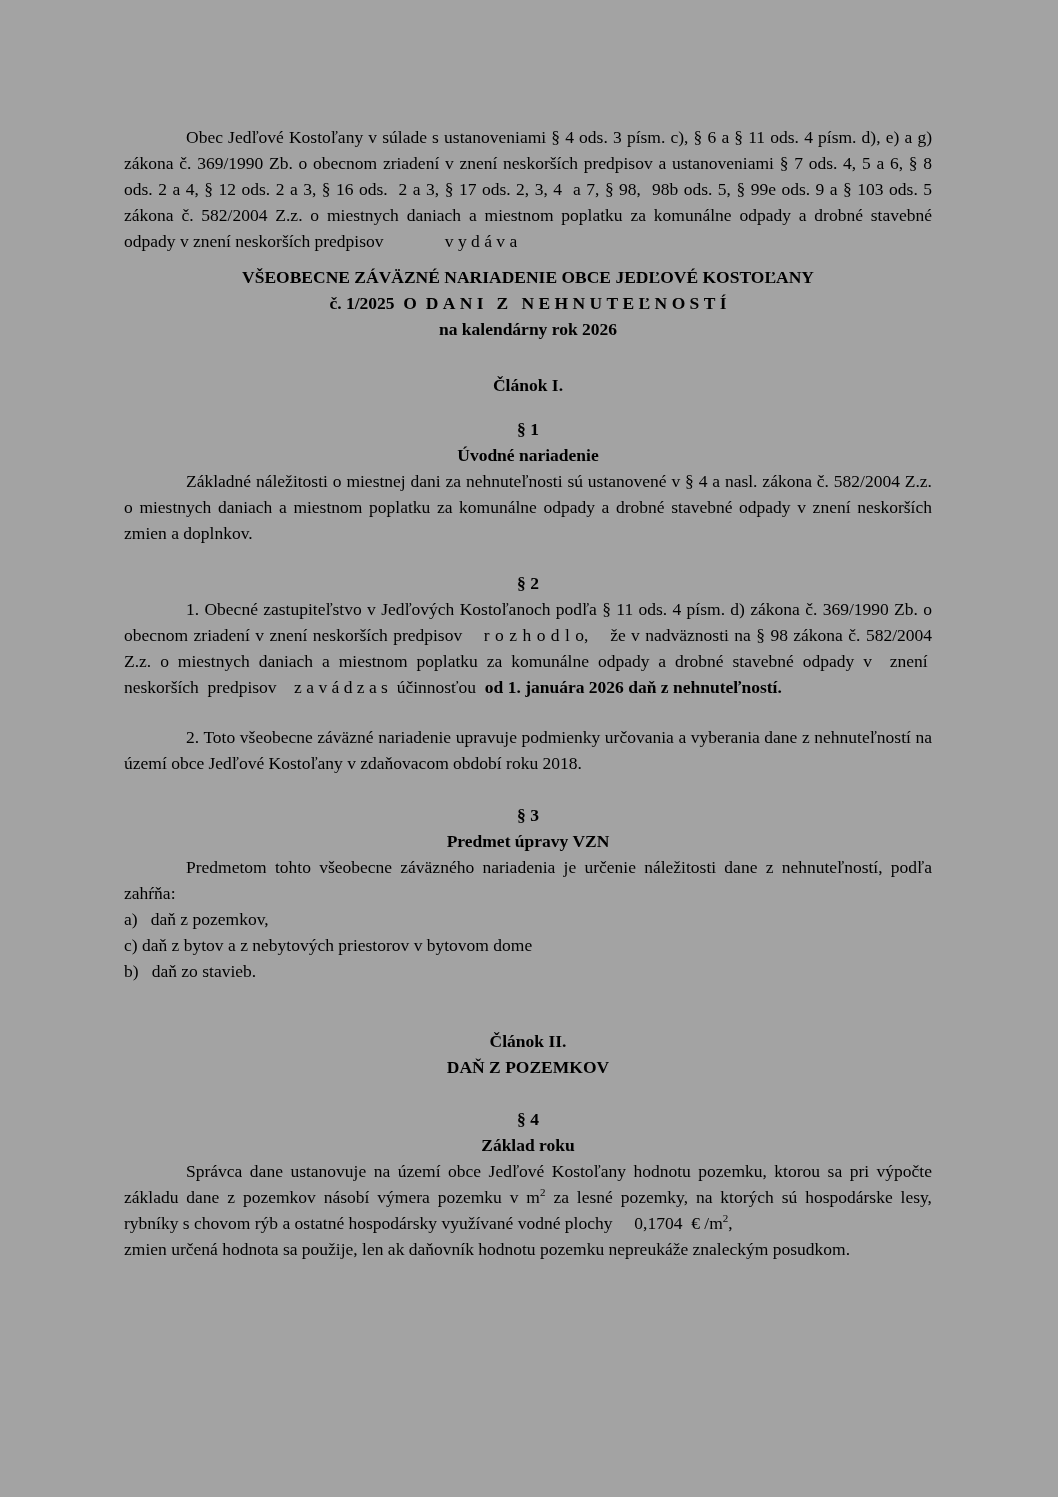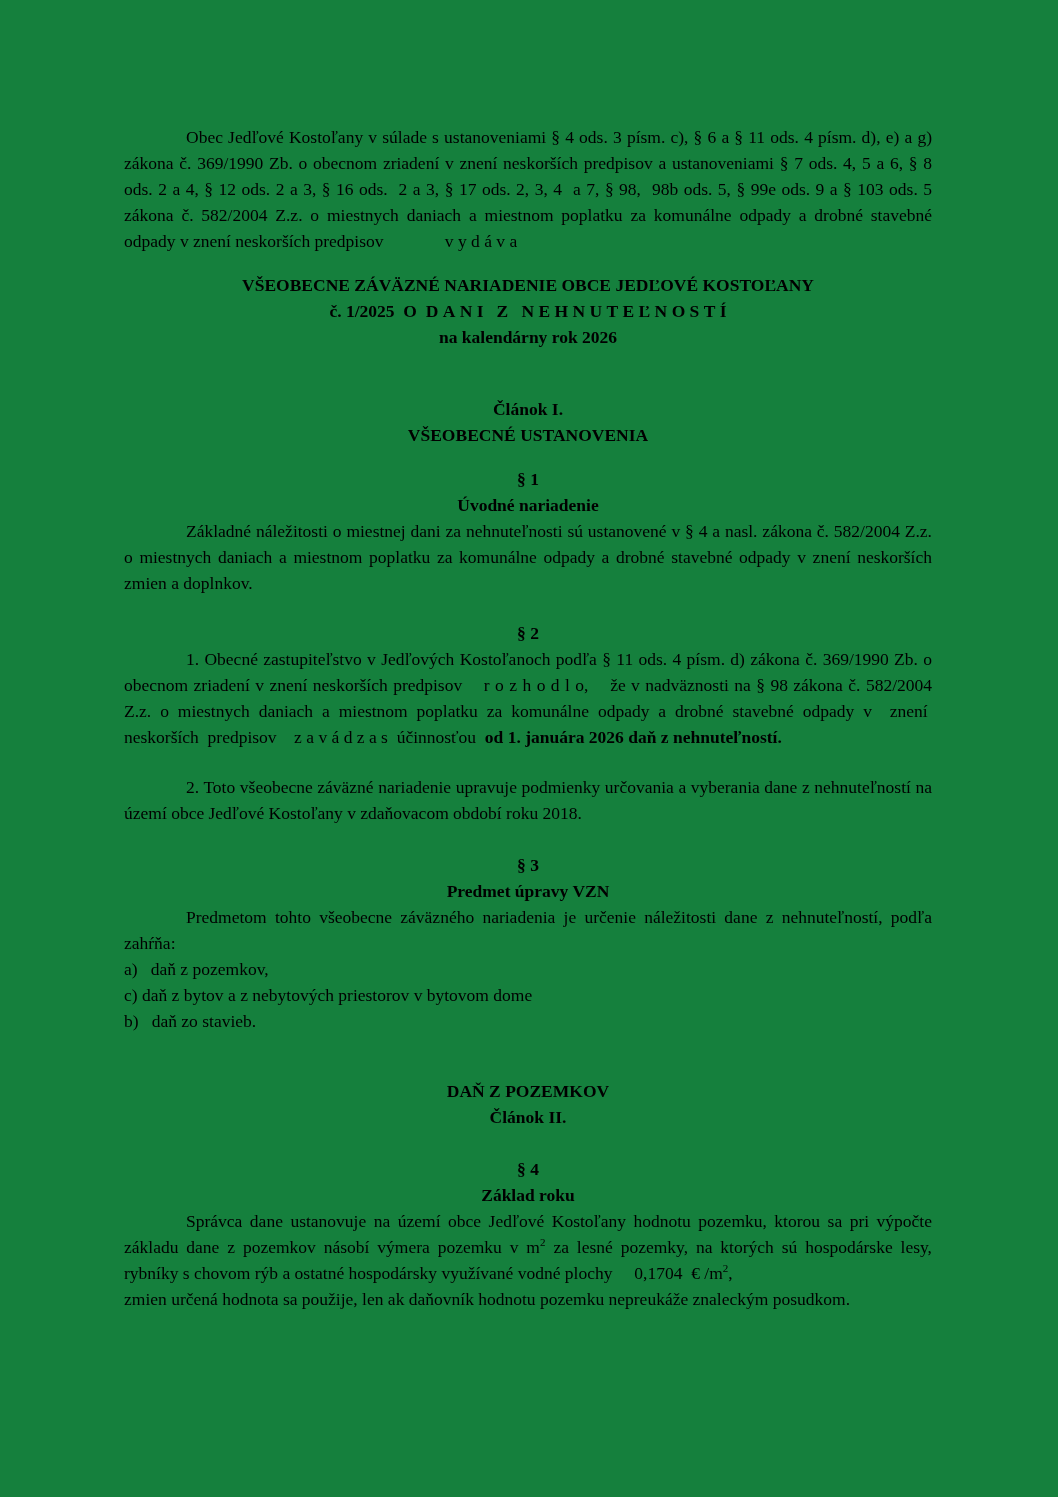--- a/index.html
+++ b/index.html
@@ -10,51 +10,50 @@
     overflow: hidden;
     font-family: "Liberation Serif", "DejaVu Serif", serif;
     color: #000000;
   }
   .page {
     width: 1058px;
     height: 1497px;
     padding: 124px 126px 0 124px;
     font-size: 17.5px;
     line-height: 26px;
-    background: #15803d;
+    background: #a3a3a3;
   }
   .para { text-align: justify; }
   .indent { text-indent: 62px; }
-  .title-block { margin-top: 18px; text-align: center; font-weight: bold; }
+  .title-block { margin-top: 10px; text-align: center; font-weight: bold; }
   .clanok { text-align: center; font-weight: bold; }
   .section-head { text-align: center; font-weight: bold; }
   .mt-18 { margin-top: 18px; }
   .mt-24 { margin-top: 24px; }
   .mt-26 { margin-top: 26px; }
   .mt-44 { margin-top: 44px; }
-  .mt-46 { margin-top: 46px; }
+  .mt-46 { margin-top: 30px; }
   sup { font-size: 11px; line-height: 0; vertical-align: super; }
   b { font-weight: bold; }
 </style>
 </head>
 <body>
 
 <div class="page">
 
   <p class="para indent">Obec Jedľové Kostoľany v súlade s ustanoveniami § 4 ods. 3 písm. c), § 6 a § 11 ods. 4 písm. d), e) a g) zákona č. 369/1990 Zb. o obecnom zriadení v znení neskorších predpisov a ustanoveniami § 7 ods. 4, 5 a 6, § 8 ods. 2 a 4, § 12 ods. 2 a 3, § 16 ods.&nbsp; 2 a 3, § 17 ods. 2, 3, 4&nbsp; a 7, § 98,&nbsp; 98b ods. 5, § 99e ods. 9 a § 103 ods. 5 zákona č. 582/2004 Z.z. o miestnych daniach a miestnom poplatku za komunálne odpady a drobné stavebné odpady v znení neskorších predpisov&nbsp;&nbsp;&nbsp;&nbsp;&nbsp;&nbsp;&nbsp;&nbsp;&nbsp;&nbsp;&nbsp;&nbsp;&nbsp; v&nbsp;y&nbsp;d&nbsp;á&nbsp;v&nbsp;a</p>
 
   <div class="title-block">
     <div>VŠEOBECNE ZÁVÄZNÉ NARIADENIE OBCE JEDĽOVÉ KOSTOĽANY</div>
     <div>č. 1/2025&nbsp; O&nbsp; D&nbsp;A&nbsp;N&nbsp;I&nbsp;&nbsp; Z&nbsp;&nbsp; N&nbsp;E&nbsp;H&nbsp;N&nbsp;U&nbsp;T&nbsp;E&nbsp;Ľ&nbsp;N&nbsp;O&nbsp;S&nbsp;T&nbsp;Í</div>
     <div>na kalendárny rok 2026</div>
   </div>
 
   <div class="clanok mt-46">
     <div>Článok I.</div>
-    <div>VŠEOBECNÉ USTANOVENIA</div>
   </div>
 
   <div class="section-head mt-18">
     <div>§ 1</div>
     <div>Úvodné nariadenie</div>
   </div>
   <p class="para indent">Základné náležitosti o miestnej dani za nehnuteľnosti sú ustanovené v § 4 a nasl. zákona č. 582/2004 Z.z. o miestnych daniach a miestnom poplatku za komunálne odpady a drobné stavebné odpady v znení neskorších zmien a doplnkov.</p>
 
   <div class="section-head mt-24">
     <div>§ 2</div>
@@ -66,22 +65,22 @@
   <div class="section-head mt-26">
     <div>§ 3</div>
     <div>Predmet úpravy VZN</div>
   </div>
   <p class="para indent">Predmetom tohto všeobecne záväzného nariadenia je určenie náležitosti dane z nehnuteľností, podľa zahŕňa:</p>
   <div class="para">a)&nbsp;&nbsp; daň z pozemkov,</div>
   <div class="para">c) daň z bytov a z nebytových priestorov v bytovom dome</div>
   <div class="para">b)&nbsp;&nbsp; daň zo stavieb.</div>
 
   <div class="clanok mt-44">
+    <div>Článok II.</div>
     <div>DAŇ Z POZEMKOV</div>
-    <div>Článok II.</div>
   </div>
 
   <div class="section-head mt-26">
     <div>§ 4</div>
     <div>Základ roku</div>
   </div>
   <p class="para indent"><span>Správca dane ustanovuje na území obce Jedľové Kostoľany hodnotu pozemku, ktorou sa pri výpočte základu dane z pozemkov násobí výmera pozemku v m</span><sup>2</sup><span> za lesné pozemky, na ktorých sú hospodárske lesy, rybníky s chovom rýb a ostatné hospodársky využívané vodné plochy&nbsp;&nbsp;&nbsp;&nbsp; 0,1704&nbsp; €&nbsp;/m</span><sup>2</sup><span>,</span></p>
   <p class="para">zmien určená hodnota sa použije, len ak daňovník hodnotu pozemku nepreukáže znaleckým posudkom.</p>
 
 </div>

